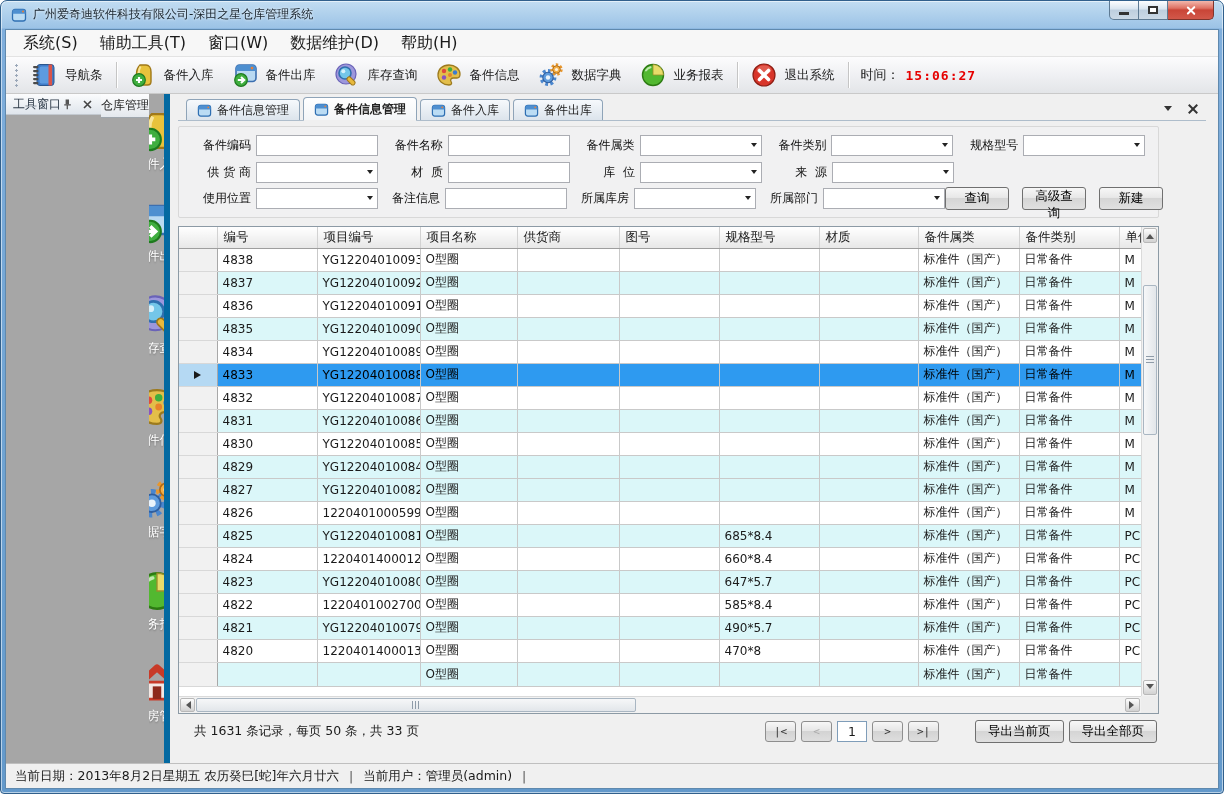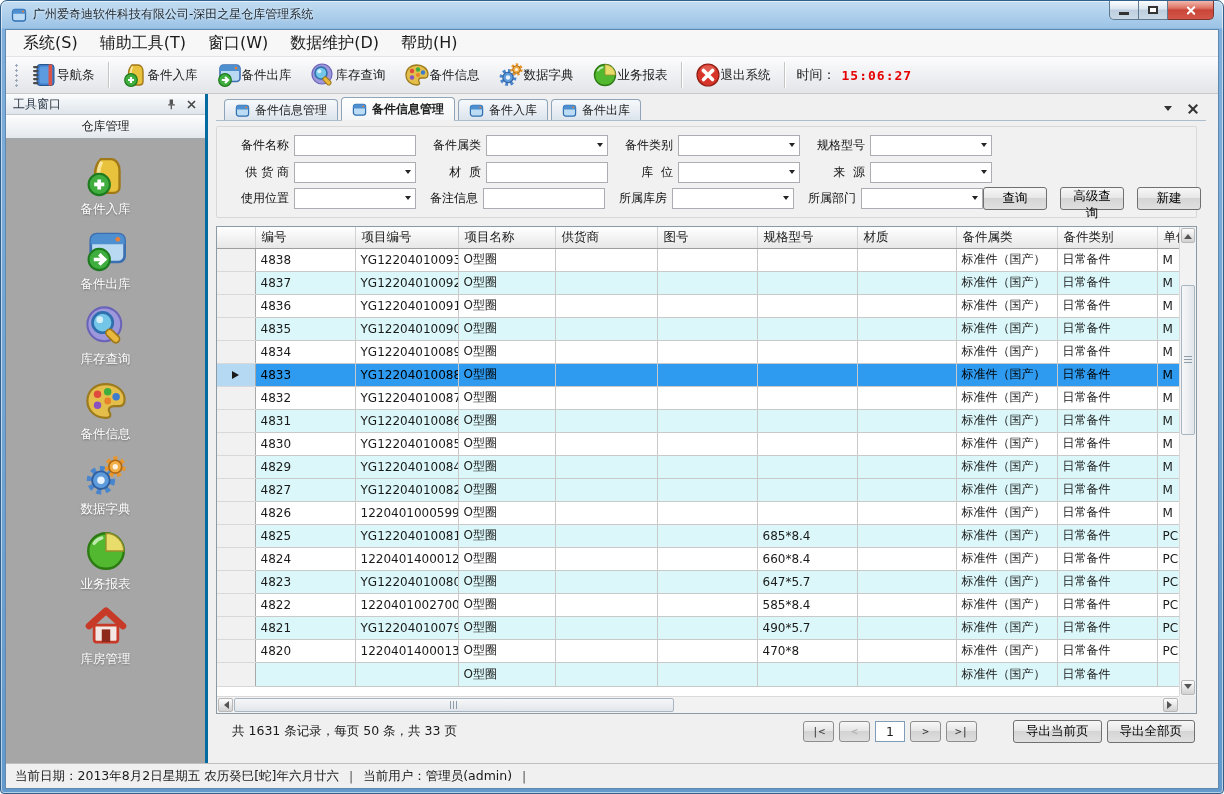--- a/index.html
+++ b/index.html
@@ -30,28 +30,28 @@
   .app-body{position:absolute;top:28px;left:4px;right:4px;bottom:4px;background:#F0F0F0;border:1px solid #5F89AE;display:flex;flex-direction:column;overflow:hidden}
 
   
   .menubar{height:27px;background:#F7F7F7;border-bottom:1px solid #E3E3E3;display:flex;align-items:center;padding-left:6px}
   .menu-item{padding:4px 11px;font-size:16px;cursor:default}
 
   
   .toolbar{height:37px;background:linear-gradient(#FCFCFD,#EEEFF2 55%,#E3E5E8);border-bottom:1px solid #C9C9C9;display:flex;align-items:center;padding:0 4px}
   .tb-handle{width:6px;height:26px;margin:0 3px;background-image:radial-gradient(circle,#9AA7B8 1.1px,transparent 1.3px);background-size:5px 5px;background-position:1px 1px}
   .tb-items{display:flex;align-items:center;height:100%}
-  .tb-item{display:flex;align-items:center;gap:0;padding:0 9px;height:30px;font-size:12.5px;cursor:default;border-radius:3px}
+  .tb-item{display:flex;align-items:center;gap:8px;padding:0 9px;height:30px;font-size:12.5px;cursor:default;border-radius:3px}
   .tb-sep{width:1px;height:26px;background:#C5C5C5;margin:0 4px;box-shadow:1px 0 0 #fff}
   .tb-time{display:flex;align-items:center;gap:6px;padding-left:8px;font-size:13px}
   .time-val{color:var(--timec,#E60000);font-weight:bold;font-family:"DejaVu Sans Mono","Liberation Mono",monospace;letter-spacing:1px}
 
   
   .main{flex:1;display:flex;min-height:0}
-  .sidebar{width:202px;flex:none;border-right:3px solid #0369a1;display:flex;flex-direction:column;background:var(--sbbg,#A6A6A6)}
+  .sidebar{width:164px;flex:none;border-right:6px solid #0369a1;display:flex;flex-direction:row;background:var(--sbbg,#A6A6A6)}
   .toolwin-header{height:21px;background:linear-gradient(#FBFCFD,#DFE5EC);border-bottom:1px solid #C2C8CF;display:flex;align-items:center;padding:0 7px;font-size:12px;color:#2c3947}
   .twh-btns{margin-left:auto;display:flex;gap:7px}
   .twh-btn{width:13px;height:13px;display:inline-flex}
   .group-header{height:24px;background:linear-gradient(#FDFDFE,#E4E8ED);border-bottom:1px solid #9FA6AD;display:flex;align-items:center;justify-content:center;font-size:12px;color:#222}
   .sidebar-body{flex:1;display:flex;flex-direction:column;align-items:center;padding-top:15px;overflow:hidden}
   .sb-item{display:flex;flex-direction:column;align-items:center;margin-bottom:11px;cursor:default}
   .sb-label{color:#fff;font-size:12.5px;margin-top:3px;text-shadow:0 1px 2px rgba(0,0,0,.35)}
 
   .content{flex:1;display:flex;flex-direction:column;padding:3px 12px 10px 8px;min-width:0}
 
@@ -427,20 +427,24 @@
                 <span class="tri-dd"></span>
               </span>
             <span class="tab-ctrl">
                 <span class="x-glyph"></span>
               </span>
           </div>
         </div>
 
         <div class="search-panel">
           <div class="s-row">
+              <div class="s-group">
+       <label class="s-label">备件编码</label>
+       <input class="s-input" style="">
+     </div>
               <div class="s-group">
        <label class="s-label">备件名称</label>
        <input class="s-input" style="">
      </div>
               <div class="s-group">
        <label class="s-label">备件属类</label>
        <div class="s-select">
                   <span class="dd-arrow"></span>
                 </div>
      </div>

